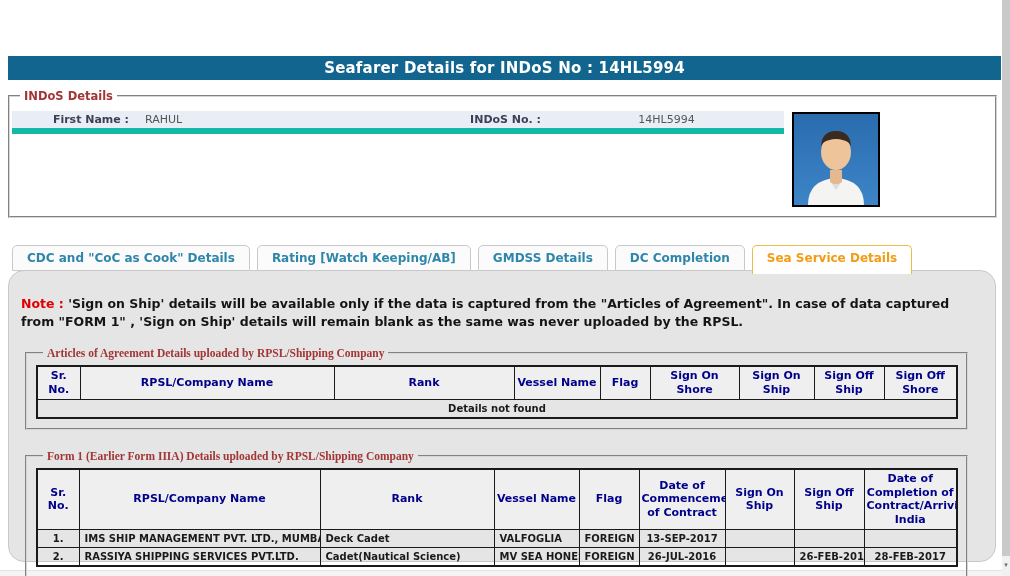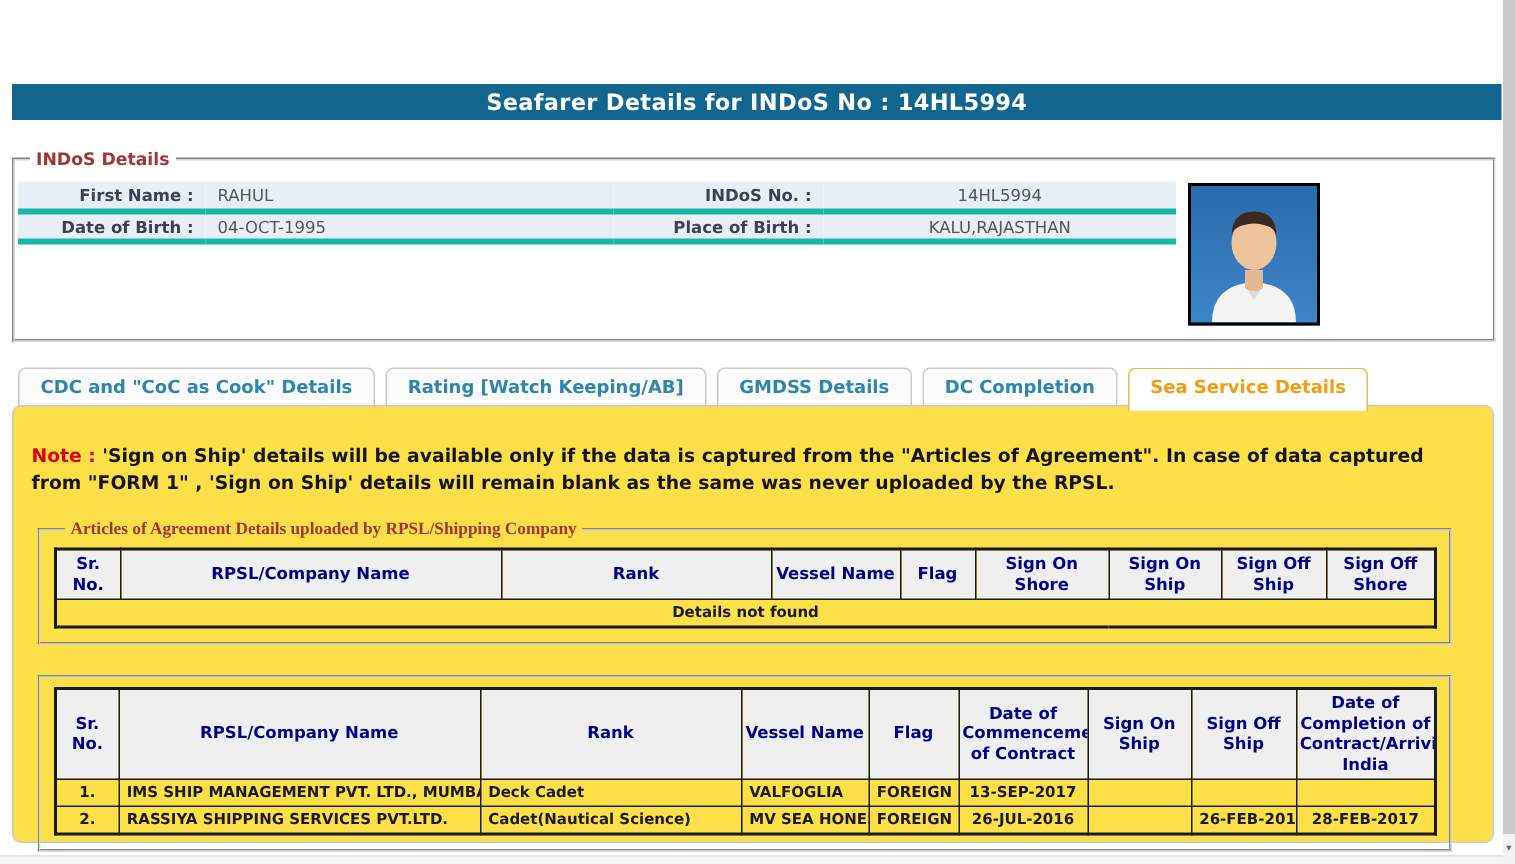--- a/index.html
+++ b/index.html
@@ -7,46 +7,46 @@
   body { font-family:"DejaVu Sans","Liberation Sans",sans-serif; }
   .page { position:relative; width:1010px; height:576px; background:#fff; overflow:hidden; }
 
   
   .title-bar { position:absolute; left:8px; top:56px; width:993px; height:24px;
     background:#11658f; color:#fff; font-size:15px; font-weight:bold;
     text-align:center; line-height:24px; letter-spacing:.2px; }
 
   
   fieldset { border:2px groove #cfcfcf; }
-  .indos-fieldset { position:absolute; left:8px; top:99px; width:989px; height:129px;
+  .indos-fieldset { position:absolute; left:8px; top:89px; width:989px; height:129px;
     border:2px groove #d6d6d6; padding:8px 2px 0 2px; }
   legend { color:#a23535; font-weight:bold; font-size:11.5px; margin-left:8px; padding:0 4px; }
   .indos-table { width:772px; border-collapse:collapse; }
-  .indos-table td { height:20px; font-size:11px; border-bottom:4px solid #14b8a6; padding:0 8px 0 16px; vertical-align:middle; }
+  .indos-table td { height:20px; font-size:11px; border-bottom:6px solid #14b8a6; padding:0 8px 0 16px; vertical-align:middle; }
   .indos-table tr.stripe td { background:#e9eef6; }
   td.flabel { width:125px; text-align:right; font-weight:bold; color:#3d3f55; white-space:nowrap; }
   td.fvalue { width:272px; text-align:left; color:#555; padding-left:8px; white-space:nowrap; }
   td.flabel2 { width:140px; text-align:right; font-weight:bold; color:#3d3f55; white-space:nowrap; }
   td.fvalue2 { text-align:center; color:#555; padding-left:8px; white-space:nowrap; }
 
   .photo-frame { position:absolute; left:782px; top:9px; width:88px; height:95px;
     border:2px solid #000; background:#2f72b5; overflow:hidden; }
   .photo-frame svg { display:block; width:100%; height:100%; }
 
   
   .tabs { position:absolute; left:12px; top:245px; display:flex; gap:7px; z-index:3; }
   .tab { height:26px; padding:0 14px; line-height:24px; font-size:12px; font-weight:bold;
     color:#2e86ab; background:#fbfbfb; border:1px solid #c9c9c9; border-radius:5px 5px 0 0;
     white-space:nowrap; cursor:pointer; }
   .tab.active { height:29px; color:#f39c12; background:#fff; border:1px solid #edbb4a;
     border-bottom:none; }
 
   
   .panel { position:absolute; left:8px; top:270px; width:988px; height:292px;
-    background:#fde047; border:1px solid #c9c9c9; border-radius:6px; z-index:1;
+    background:#e5e5e5; border:1px solid #c9c9c9; border-radius:16px; z-index:1;
     padding:8px 12px 0 4px; }
   .note { margin:16px 20px 16px 8px; width:950px; font-size:12.5px; font-weight:bold;
     color:#151515; line-height:1.45; }
   .note .note-prefix { color:#e00000; }
 
   .grp-fieldset { margin:0 0 20px 12px; width:937px; border:2px groove #d6d6d6; padding:6px 8px 9px 8px; }
   .grp-fieldset legend { font-size:11.5px;font-family:Liberation Serif, serif; }
 
   table.grid { width:920px; table-layout:fixed; border-collapse:collapse; margin-left:1px;
     border:2px solid #1a1a1a; }
@@ -78,26 +78,20 @@
 
   <fieldset class="indos-fieldset">
     <legend>INDoS Details</legend>
     <table class="indos-table">
       <tbody>
           <tr class="stripe">
         <td class="flabel">First Name :</td>
         <td class="fvalue">RAHUL</td>
         <td class="flabel2">INDoS No. :</td>
         <td class="fvalue2">14HL5994</td>
-      </tr>
-      <tr class="stripe">
-        <td class="flabel">Date of Birth :</td>
-        <td class="fvalue">04-OCT-1995</td>
-        <td class="flabel2">Place of Birth :</td>
-        <td class="fvalue2">KALU,RAJASTHAN</td>
       </tr>
     </tbody>
       </table>
     <div class="photo-frame">
       <svg viewBox="0 0 84 91">
         <defs>
           <linearGradient id="bg" x1="0" y1="0" x2="0" y2="1">
             <stop offset="0" stop-color="#2a6cae"></stop>
               <stop offset="1" stop-color="#3d85c8"></stop>
           </linearGradient>
@@ -154,20 +148,21 @@
           <th>Sign Off Shore</th>
         </tr>
         <tr class="empty-row">
           <td colspan="9">Details not found</td>
         </tr>
       </tbody>
         </table>
     </fieldset>
 
     <fieldset class="grp-fieldset">
+      <legend>Form 1 (Earlier Form IIIA) Details uploaded by RPSL/Shipping Company</legend>
       <table class="grid t2">
         <colgroup>
           <col style="width:42px">
             <col style="width:241px">
             <col style="width:174px">
           <col style="width:85px">
             <col style="width:60px">
             <col style="width:86px">
           <col style="width:69px">
             <col style="width:70px">

